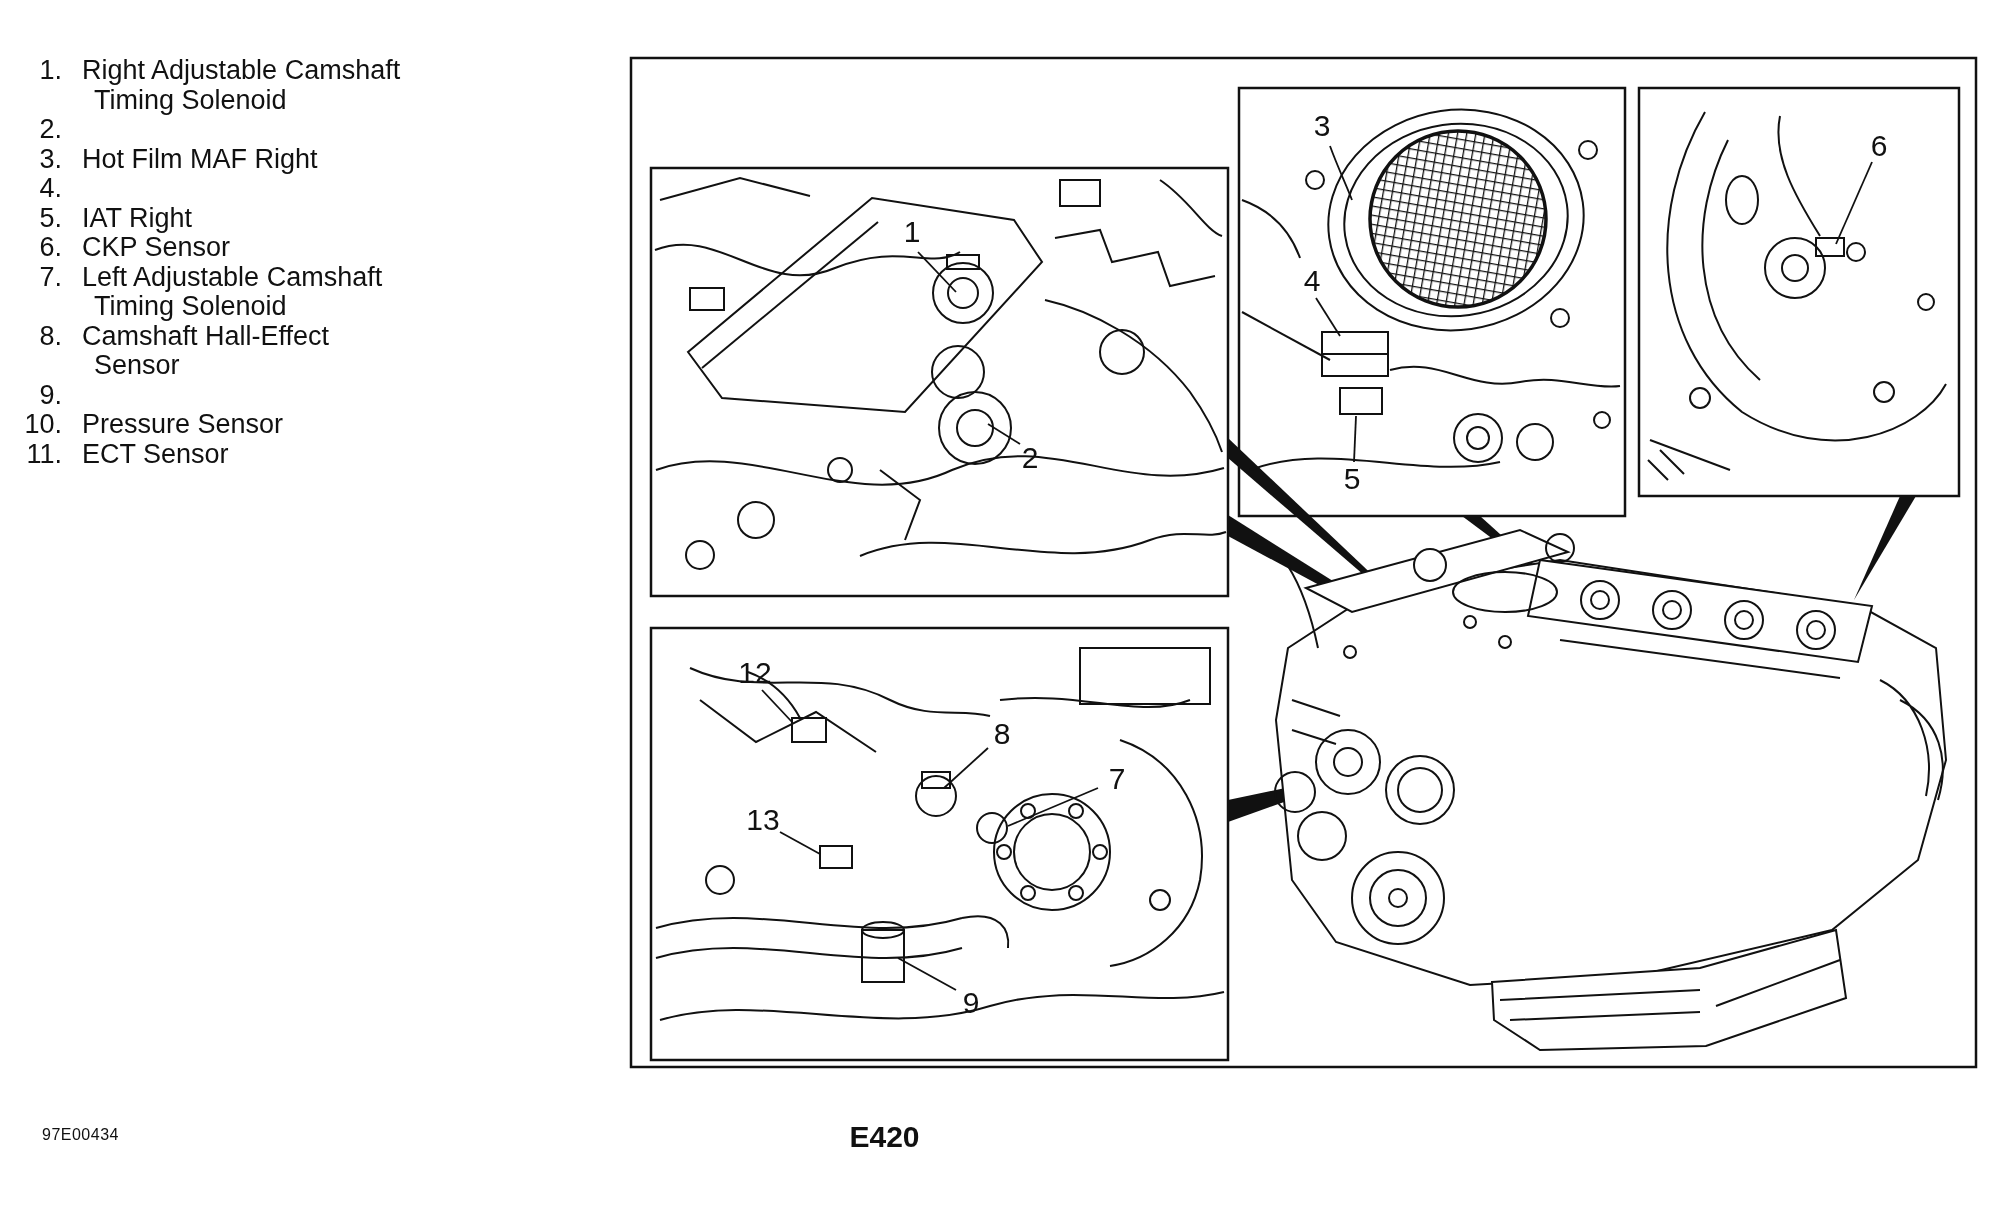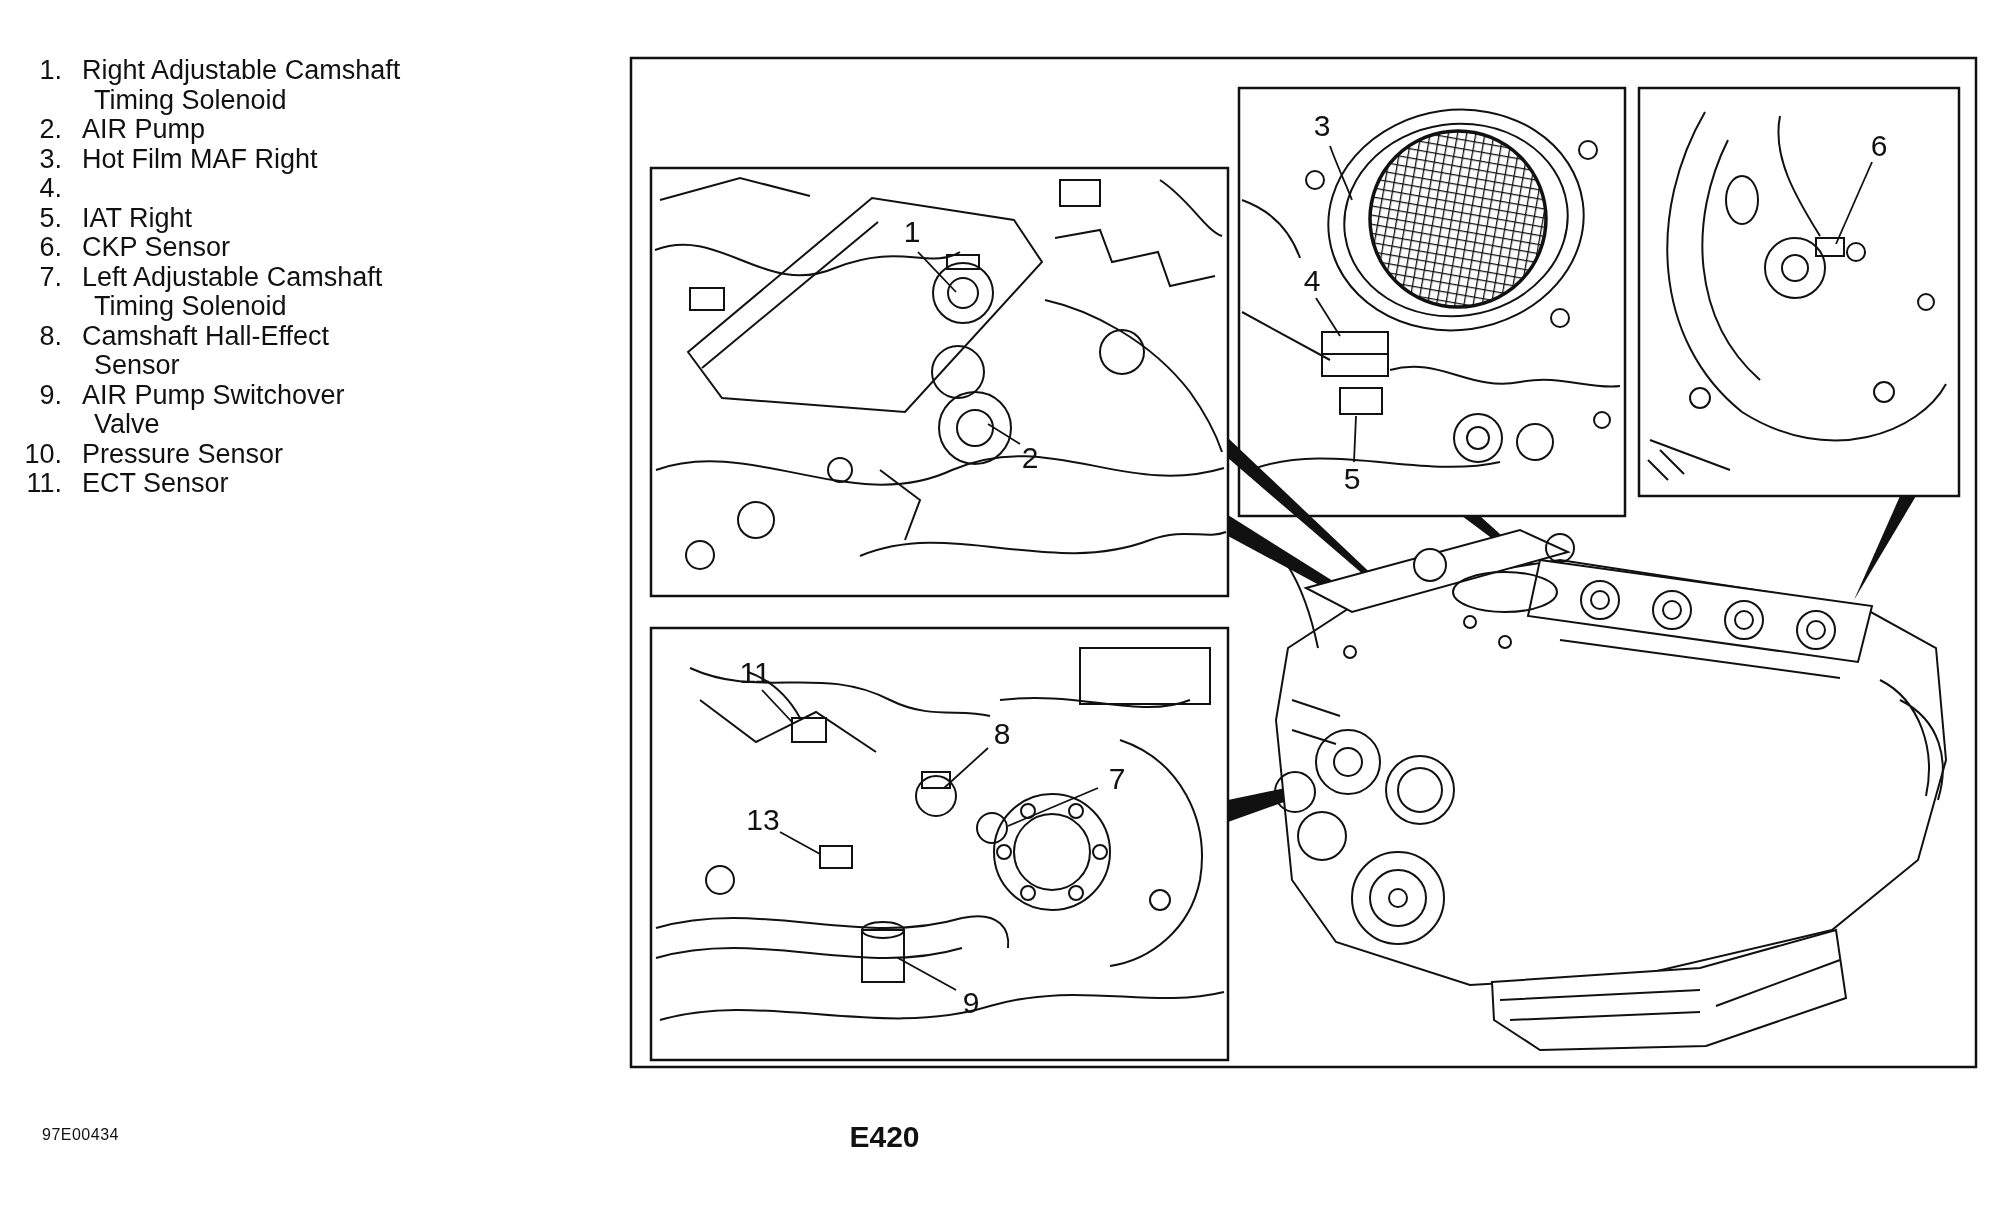--- a/index.html
+++ b/index.html
@@ -200,21 +200,20 @@
     </g>
   </svg>
 
   <div class="legend">
     <div class="legend-item">
       <span class="num">1.</span>
       <span class="label">Right Adjustable Camshaft Timing Solenoid</span>
     </div>
     <div class="legend-item">
       <span class="num">2.</span>
-      <span class="label">AIR Pump</span>
     </div>
     <div class="legend-item">
       <span class="num">3.</span>
       <span class="label">Hot Film MAF Right</span>
     </div>
     <div class="legend-item">
       <span class="num">4.</span>
     </div>
     <div class="legend-item">
       <span class="num">5.</span>
@@ -227,21 +226,20 @@
     <div class="legend-item">
       <span class="num">7.</span>
       <span class="label">Left Adjustable Camshaft Timing Solenoid</span>
     </div>
     <div class="legend-item">
       <span class="num">8.</span>
       <span class="label">Camshaft Hall-Effect Sensor</span>
     </div>
     <div class="legend-item">
       <span class="num">9.</span>
-      <span class="label">AIR Pump Switchover Valve</span>
     </div>
     <div class="legend-item">
       <span class="num">10.</span>
       <span class="label">Pressure Sensor</span>
     </div>
     <div class="legend-item">
       <span class="num">11.</span>
       <span class="label">ECT Sensor</span>
     </div>
   </div>
@@ -250,19 +248,19 @@
     <span class="callout" style="left:912px;top:232px">1</span>
     <span class="callout" style="left:1030px;top:458px">2</span>
     <span class="callout" style="left:1322px;top:126px">3</span>
     <span class="callout" style="left:1312px;top:281px">4</span>
     <span class="callout" style="left:1352px;top:479px">5</span>
     <span class="callout" style="left:1879px;top:146px">6</span>
     <span class="callout" style="left:1117px;top:779px">7</span>
     <span class="callout" style="left:1002px;top:734px">8</span>
     <span class="callout" style="left:971px;top:1003px">9</span>
     <span class="callout" style="left:763px;top:820px">13</span>
-    <span class="callout" style="left:755px;top:673px">11</span>
+    <span class="callout" style="left:755px;top:673px">12</span>
   </div>
 
   <div class="figure-code">97E00434</div>
   <div class="figure-title">E420</div>
 
 </div>
 
 </body></html>

